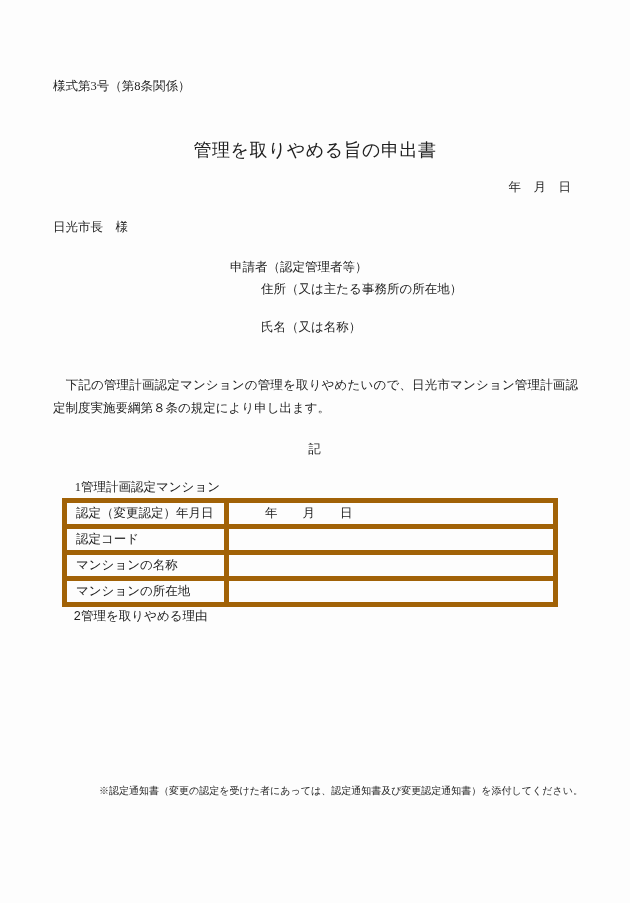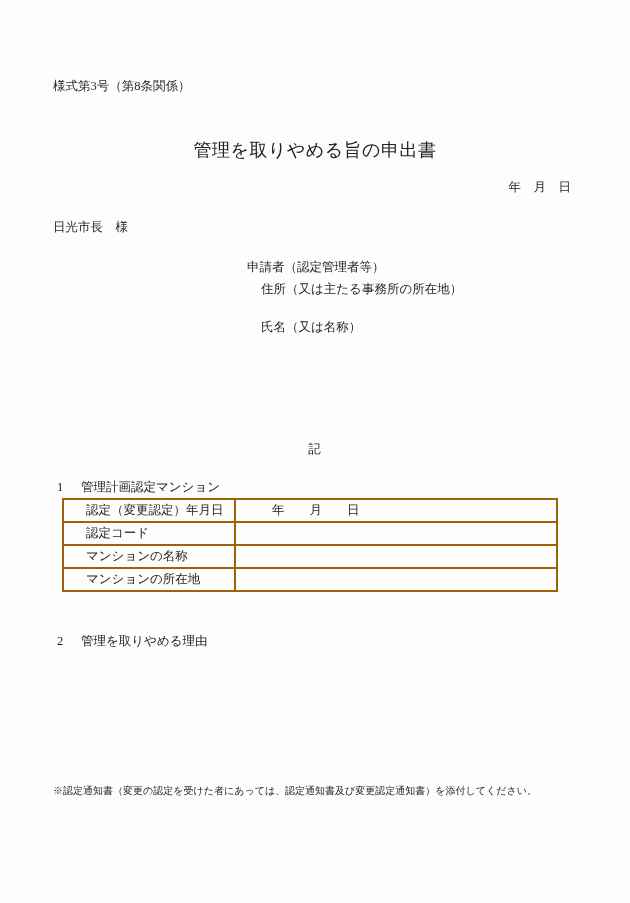--- a/index.html
+++ b/index.html
@@ -6,43 +6,43 @@
   .page{
     position:relative;
     width:630px;height:903px;
     margin:0 auto;
     background:#fdfdfd;
     color:#1f1f1f;
     font-family:"Liberation Serif","DejaVu Serif",serif;
     font-size:12.5px;
     overflow:hidden;
   }
-  .abs{position:absolute;line-height:1;white-space:pre;}
+  .abs{position:absolute;line-height:1;white-space:pre;text-align:right;}
   .form-number{left:53px;top:80px;}
   .doc-title{left:0;right:0;top:141px;text-align:center;font-size:18px;font-weight:normal;margin:0;letter-spacing:0.5px;}
   .date-line{right:59px;top:181px;}
   .addressee{left:53px;top:221px;}
-  .applicant-label{left:247px;top:261px;}
+  .applicant-label{left:230px;top:261px;}
   .applicant-address{left:261px;top:284px;font-family:Liberation Mono, monospace;}
   .applicant-name{left:261px;top:321px;}
   .body-text{left:53px;top:374px;width:525px;line-height:23px;margin:0;text-align:justify;white-space:normal;}
   .ki{left:0;right:0;top:443px;text-align:center;letter-spacing:1px;}
   .sec-heading{white-space:pre;}
   .sec1-heading{left:57px;top:481px;}
-  .sec2-heading{left:57px;top:635px;}
+  .sec2-heading{left:57px;top:611px;font-family:Liberation Mono, monospace;}
   .sec-num{display:inline-block;width:24px;}
   .cert-table{
     position:absolute;left:62px;top:498px;width:496px;
     border-collapse:collapse;table-layout:fixed;
     font-size:12.5px;color:#1f1f1f;
   }
   .cert-table td{
-    border:2px solid #a16207;
+    border:5px solid #a16207;
     height:21px;
-    padding:0 0 0 22px;
+    padding:0 0 0 9px;
     vertical-align:middle;
     white-space:pre;
     overflow:hidden;
   }
   .cert-table td.label-cell{width:148px;}
   .cert-table td.value-cell{padding-left:36px;}
   .notes{left:53px;top:780px;width:530px;line-height:22.5px;font-size:10px;white-space:normal;}
   .note-line{white-space:pre;}
 </style>
 </head>
@@ -55,20 +55,21 @@
   <h1 class="abs doc-title">管理を取りやめる旨の申出書</h1>
 
   <div class="abs date-line">年　月　日</div>
 
   <div class="abs addressee">日光市長　様</div>
 
   <div class="abs applicant-label">申請者（認定管理者等）</div>
   <div class="abs applicant-address">住所（又は主たる事務所の所在地）</div>
   <div class="abs applicant-name">氏名（又は名称）</div>
 
+  <p class="abs body-text">　下記の管理計画認定マンションの管理を取りやめたいので、日光市マンション管理計画認定制度実施要綱第８条の規定により申し出ます。</p>
 
   <div class="abs ki">記</div>
 
   <div class="abs sec-heading sec1-heading"><span class="sec-num">1</span><span>管理計画認定マンション</span></div>
 
   <table class="cert-table">
     <tbody>
       <tr>
         <td class="label-cell">認定（変更認定）年月日</td>
         <td class="value-cell">年　　月　　日</td>

